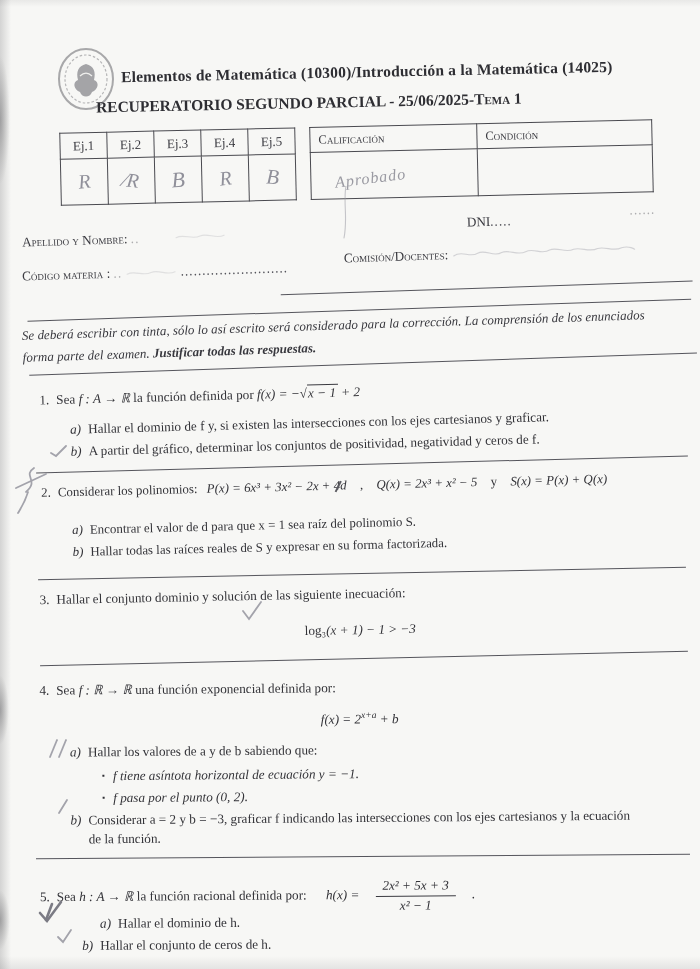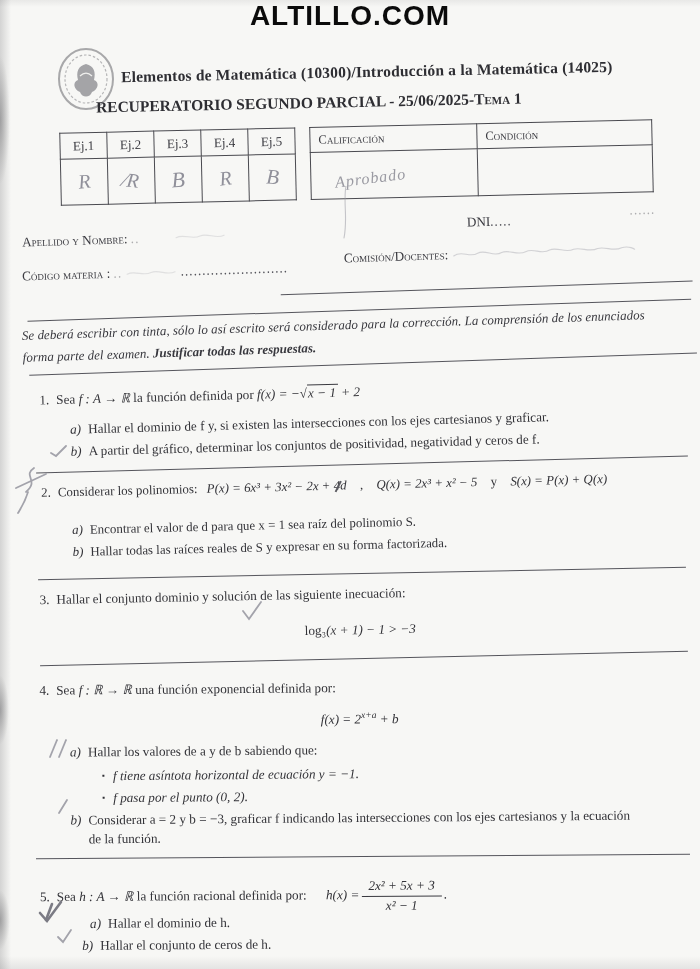--- a/index.html
+++ b/index.html
@@ -62,21 +62,21 @@
   .ex{font-size:13.2px;color:#333338;}
   .ex .row{position:absolute;white-space:nowrap;}
   .num{margin-right:7px;}
   .ilab{font-style:italic;margin-right:7px;}
   .math{font-style:italic;}
   .sqrt-rad{border-top:1.3px solid #3a3a40;padding:0 2px 0 1px;}
   sup{font-size:9.5px;}
   .struck{position:relative;display:inline-block;}
   .struck::after{content:"";position:absolute;left:-2px;top:45%;width:12px;height:1.8px;
     background:#5a5a60;transform:rotate(-62deg);}
-  .frac{display:inline-block;text-align:center;vertical-align:middle;margin:0 2px;line-height:1.25;}
+  .frac{display:inline-block;text-align:center;vertical-align:middle;margin:0 16px;line-height:1.25;}
   .frac .fn{display:block;border-bottom:1.3px solid #3a3a40;padding:0 7px 1px;}
   .frac .fd{display:block;padding-top:1px;}
   .blt{font-size:8px;vertical-align:2px;margin-right:8px;color:#2f2f34;}
 
   .mark{position:absolute;}
   .mark path{fill:none;stroke:#a3a3ab;stroke-width:1.8;stroke-linecap:round;}
   .mark.dark path{stroke:#7b7b84;stroke-width:2.6;}
   .scrib path{fill:none;stroke:#9b9ba4;stroke-width:1.1;stroke-linecap:round;}
 </style>
 </head>
@@ -84,21 +84,20 @@
 
 <div class="page">
 
   <div class="abs edgeL"></div>
   <div class="abs edgeT"></div>
   <div class="abs edgeB"></div>
   <div class="abs smudge" style="left:0;top:55px;width:10px;height:130px;"></div>
   <div class="abs smudge" style="left:0;top:675px;width:9px;height:70px;"></div>
   <div class="abs smudge" style="left:0;top:890px;width:10px;height:60px;"></div>
 
-  <div class="abs watermark">ALTILLO.COM</div>
 
   <svg class="abs" style="left:56px;top:46px;" width="62" height="68" viewBox="0 0 62 68">
     <ellipse cx="30" cy="33" rx="27" ry="30" fill="none" stroke="#8d8d90" stroke-width="2" opacity=".75"></ellipse>
     <ellipse cx="30" cy="33" rx="21" ry="24" fill="none" stroke="#9a9a9d" stroke-width="1.2" opacity=".7" stroke-dasharray="2.5 2"></ellipse>
     <path d="M30 18 C38 20 40 26 38 34 C44 36 42 44 36 46 C34 52 26 52 24 46 C18 44 16 36 22 34 C20 26 22 20 30 18 Z" fill="#8f8f93" opacity=".8"></path>
     <path d="M24 30 C28 26 32 26 36 30" stroke="#f0f0ee" stroke-width="1.2" fill="none"></path>
   </svg>
 
   <div class="abs course-line nowrap">Elementos de Matemática (10300)/Introducción a la Matemática (14025)</div>
   <div class="abs exam-title nowrap"><span>RECUPERATORIO SEGUNDO PARCIAL - 25/06/2025-</span><span class="sc">Tema 1</span></div>
@@ -213,21 +212,21 @@
     <div class="row" style="left:48px;top:151px;"><span>de la función.</span></div>
   </div>
 
   <div class="rule abs" style="left:36px;top:856px;width:654px;transform:rotate(-0.4deg);"></div>
 
   <div class="abs ex" style="left:36px;top:864px;width:650px;height:95px;transform:rotate(-0.4deg);">
     <div class="row" style="left:4px;top:14px;">
       <span class="num">5.</span><span>Sea </span><span class="math">h : A → ℝ</span><span> la función racional definida por:</span>
       <span class="math" style="margin-left:16px;font-style:italic;"><span>h(x) =</span><span class="frac"><span class="fn">2x² + 5x + 3</span><span class="fd">x² − 1</span></span><span>.</span></span>
     </div>
-    <div class="row" style="left:54px;top:50px;"><span class="ilab">a)</span><span>Hallar el dominio de h.</span></div>
+    <div class="row" style="left:64px;top:50px;"><span class="ilab">a)</span><span>Hallar el dominio de h.</span></div>
     <div class="row" style="left:46px;top:72px;"><span class="ilab">b)</span><span>Hallar el conjunto de ceros de h.</span></div>
   </div>
 
   <svg class="mark" style="left:50px;top:444px;" width="20" height="16">
       <path d="M16 2 L6 12 L1 9"></path>
     </svg>
   <svg class="mark" style="left:10px;top:464px;" width="44" height="52">
     <path d="M24 4 C12 12 30 16 16 28"></path>
       <path d="M6 24 L36 10"></path>
       <path d="M18 28 C15 38 11 44 8 49"></path>

